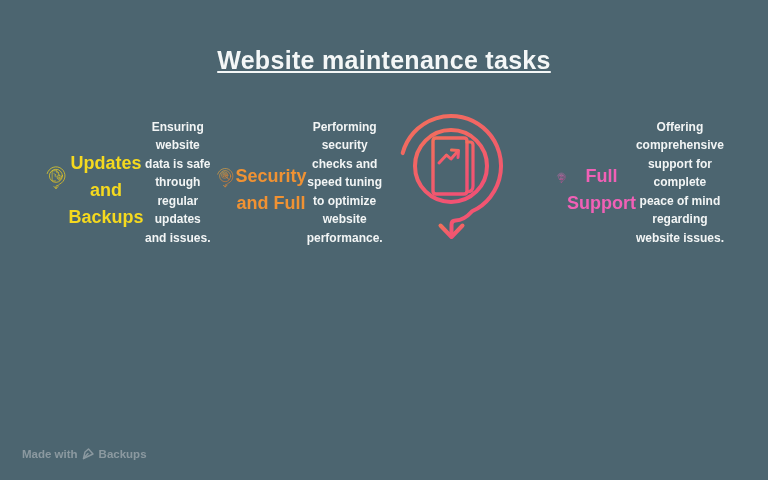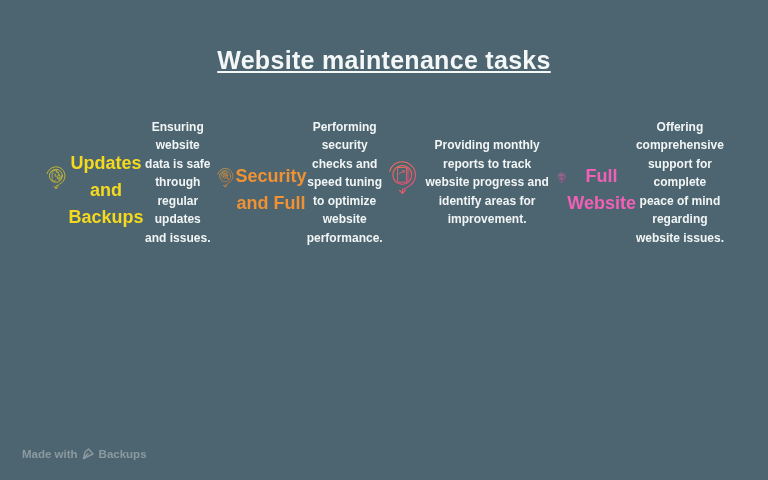--- a/index.html
+++ b/index.html
@@ -134,21 +134,20 @@
         <path stroke-width="4" d="M 55.5 117.5 L 66.5 129 L 77.5 117.5"></path>
         <circle stroke-width="4" cx="66" cy="58" r="36"></circle>
         <path stroke-width="3.4" d="M 51 30 L 79 30 Q 82 30 82 33 L 82 83 Q 82 86 79 86 L 51 86 Q 48 86 48 83 L 48 33 Q 48 30 51 30 Z"></path>
         <path stroke-width="3.2" d="M 82 34 L 85 34 Q 88 34 88 37 L 88 78 Q 88 84 82 84"></path>
         <path stroke-width="3" d="M 54 55 L 61.5 47 L 66 51 L 72.5 43.5"></path>
         <path stroke-width="3" d="M 66.5 42 L 73.5 42.5 L 73 49.5"></path>
         <path stroke-width="3" d="M 54 64 L 76 64"></path>
         <path stroke-width="3" d="M 54 72 L 65 72"></path>
       </g>
     </svg>
-    <div class="body" style="color: rgb(242, 245, 245);">Providing monthly reports to track website progress and identify areas for improvement.</div>
   </div>
 
   <div class="col">
     <svg class="icon" width="136" height="140" viewBox="0 0 136 140">
       <defs>
         <linearGradient id="g3" x1="0" y1="0" x2="0.5" y2="1">
           <stop offset="0" stop-color="#F477C5"></stop>
           <stop offset="1" stop-color="#E73E9D"></stop>
         </linearGradient>
       </defs>
@@ -159,21 +158,21 @@
         <circle stroke-width="3" cx="66" cy="45" r="8.5"></circle>
         <path stroke-width="3" d="M 52 44 Q 52 30 66 30 Q 80 30 80 44"></path>
         <rect stroke-width="3" x="47.5" y="40" width="7" height="11" rx="3"></rect>
         <rect stroke-width="3" x="81.5" y="40" width="7" height="11" rx="3"></rect>
         <path stroke-width="3.2" d="M 53 68 Q 53 56 66 56 Q 79 56 79 68"></path>
         <path stroke-width="3.2" d="M 48 90 L 51.5 74.5 Q 52 72.5 54.5 72.5 L 77.5 72.5 Q 80 72.5 80.5 74.5 L 84 90 Q 84.5 92.5 82 92.5 L 50 92.5 Q 47.5 92.5 48 90 Z"></path>
         <ellipse stroke-width="2.8" cx="59" cy="82.5" rx="4.5" ry="3"></ellipse>
         <ellipse stroke-width="2.8" cx="73" cy="82.5" rx="4.5" ry="3"></ellipse>
       </g>
     </svg>
-    <div class="heading" style="color: rgb(241, 96, 182);">Full Website</div>
+    <div class="heading" style="color: rgb(241, 96, 182);">Full Support</div>
     <div class="body" style="color: rgb(242, 245, 245);">Offering comprehensive support for complete peace of mind regarding website issues.</div>
   </div>
 
 </div>
 
 <div class="watermark" style="color: rgb(151, 163, 169);">
   <span>Made with</span>
   <svg width="13" height="13" viewBox="0 0 13 13">
     <g fill="none" stroke="currentColor" stroke-width="1.4" stroke-linejoin="round" stroke-linecap="round">
       <path d="M 1.5 11.5 L 11 7 L 6.5 2 L 3 5 Z"></path>

